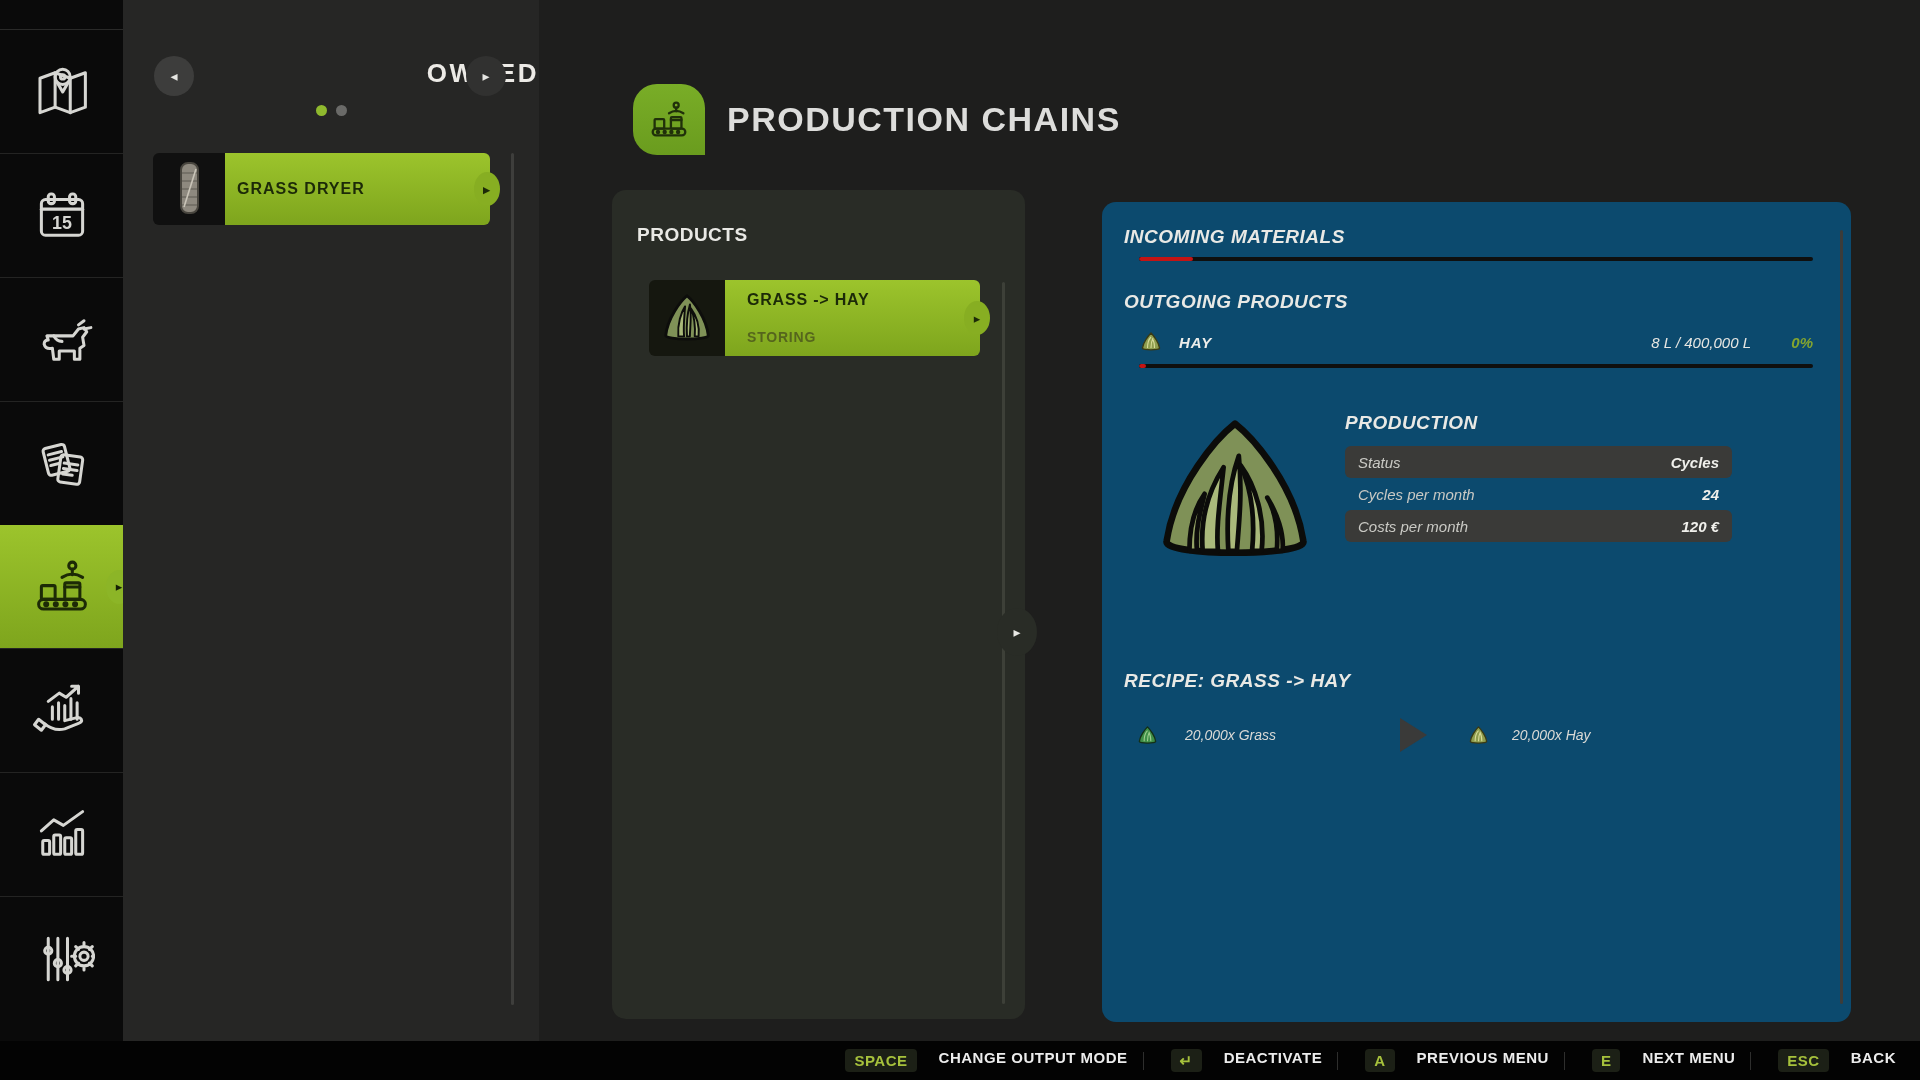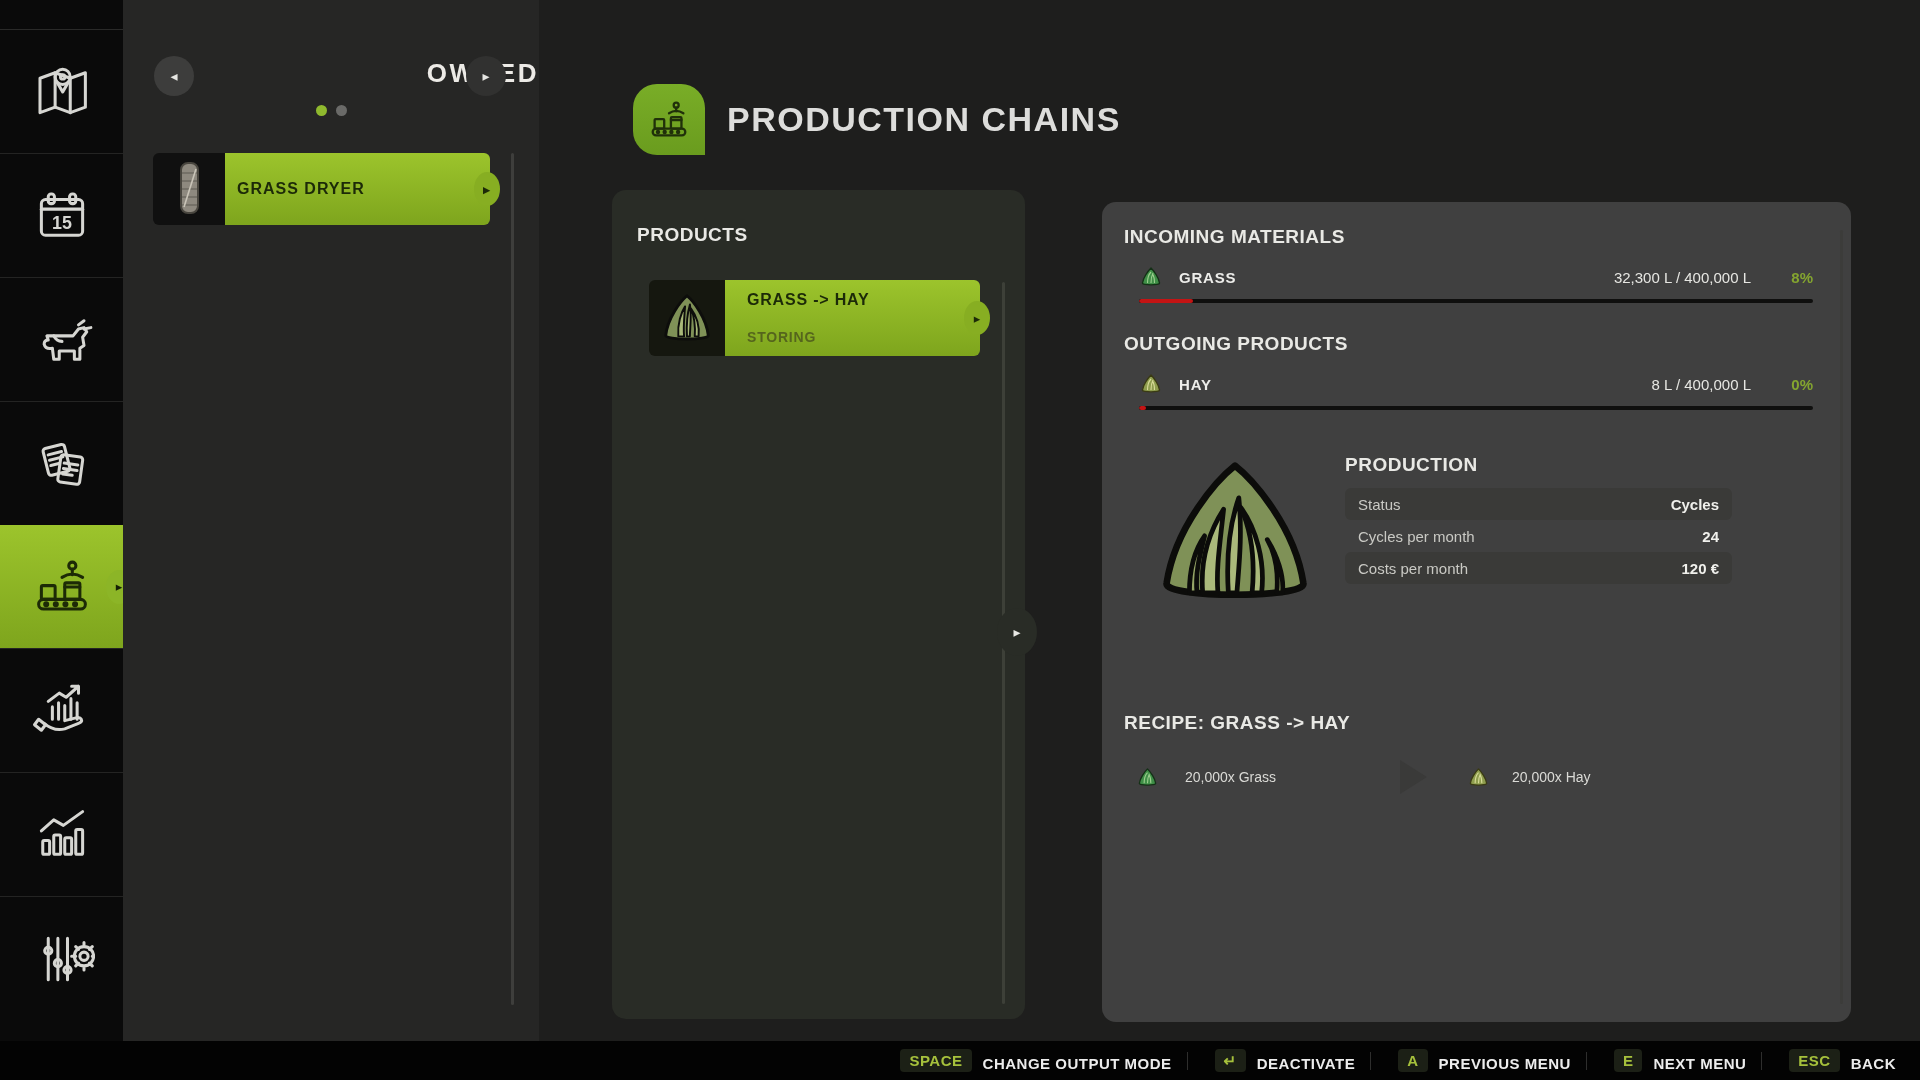--- a/index.html
+++ b/index.html
@@ -50,22 +50,22 @@
   .prod-label{position:relative;flex:1;background:linear-gradient(180deg,#9cc42c,#7ea51d);border-radius:0 6px 6px 0;
               display:flex;flex-direction:column;justify-content:center;gap:20px;padding-left:22px;}
   .prod-label .name{font-size:16px;font-weight:bold;letter-spacing:0.8px;color:#1c2a08;}
   .prod-label .status{font-size:14px;font-weight:bold;letter-spacing:0.8px;color:#55651d;}
   .prod-label .bump{background:#87ae22;color:#1c2a08;right:-10px;}
   .products-scroll{position:absolute;left:390px;top:92px;width:3px;height:722px;background:#3d4038;border-radius:2px;}
   .panel-expander{position:absolute;right:-12px;top:418px;width:40px;height:48px;border-radius:50%;background:#292c26;
                   display:flex;align-items:center;justify-content:center;color:#e9e9e5;font-size:14px;cursor:pointer;}
 
   
-  .detail{position:absolute;left:1102px;top:202px;width:749px;height:820px;background:#404040;border-radius:14px;
-          padding:24px 38px 24px 22px;box-sizing:border-box;}
+  .detail{position:absolute;left:1102px;top:202px;width:749px;height:820px;background:#0c4a6e;border-radius:14px;
+          padding:24px 38px 24px 22px;box-sizing:border-box;font-style:italic;}
   .sec-title{font-size:19px;font-weight:bold;letter-spacing:0.5px;color:#e9e9e5;}
   .mat-row{display:flex;align-items:center;height:26px;margin:16px 0 0 15px;}
   .mat-row .mat-icon{width:24px;height:24px;margin-right:16px;}
   .mat-row .mat-name{font-size:15px;font-weight:bold;letter-spacing:0.8px;color:#ededea;}
   .mat-row .spacer{flex:1;}
   .mat-row .amount{font-size:15px;color:#e6e6e2;}
   .mat-row .pct{width:62px;text-align:right;font-size:15px;font-weight:bold;color:#84a52f;}
   .bar{height:4px;background:#0f0f0e;border-radius:2px;margin:9px 0 0 15px;overflow:hidden;}
   .bar .fill{height:100%;background:#c41414;border-radius:2px;}
   .outgoing-title{margin-top:30px;}
@@ -83,21 +83,21 @@
   .recipe-in{display:flex;align-items:center;gap:26px;width:264px;}
   .recipe-out{display:flex;align-items:center;gap:22px;margin-left:40px;}
   .recipe-txt{font-size:14px;color:#dadad6;}
   .ing-icon{width:23px;height:23px;}
   .play{width:0;height:0;border-left:27px solid #3a3a39;border-top:17px solid transparent;border-bottom:17px solid transparent;}
   .detail-scroll{position:absolute;right:8px;top:28px;width:3px;height:774px;background:#3c3c3a;border-radius:2px;}
 
   
   .bottombar{position:absolute;left:0;top:1041px;width:1920px;height:39px;background:#030303;
              display:flex;align-items:center;justify-content:flex-end;padding-right:24px;box-sizing:border-box;gap:15px;}
-  .bb-group{display:flex;align-items:flex-end;gap:11px;cursor:pointer;padding-left:12px;}
+  .bb-group{display:flex;align-items:flex-start;gap:22px;cursor:pointer;padding-left:12px;}
   .key{background:#1c2016;color:#a6c13c;font-size:15px;font-weight:bold;letter-spacing:0.5px;
        padding:4px 9px;border-radius:4px;line-height:1;}
   .bb-label{font-size:15px;font-weight:bold;letter-spacing:0.5px;color:#ececec;}
   .bb-div{width:1px;height:18px;background:#2e2e2d;}
 
   svg{display:block;}
 </style>
 </head>
 <body>
 
@@ -241,30 +241,20 @@
         <span class="bump">▸</span>
       </div>
     </div>
     <div class="products-scroll"></div>
     <div class="panel-expander">▸</div>
   </div>
 
   <div class="detail">
     <div class="sec-title">INCOMING MATERIALS</div>
 
-    <div class="mat-row">
-      <svg class="mat-icon" viewBox="0 0 24 24">
-        <path d="M12 3 C15 6 20 13 20.5 18 C21 20.5 3 20.5 3.5 18 C4 13 9 6 12 3 Z" fill="#3f8f47" stroke="#143016" stroke-width="1.4" stroke-linejoin="round"></path>
-        <path d="M8.5 18 C8.5 13 10 9 12 7 M12 18 C12 12 13 10 14 8 M15.5 18 C15.5 14 14.8 11 13.5 9" stroke="#9ecf8f" stroke-width="1.1" fill="none"></path>
-      </svg>
-      <span class="mat-name">GRASS</span>
-      <span class="spacer"></span>
-      <span class="amount">32,300 L / 400,000 L</span>
-      <span class="pct">8%</span>
-    </div>
     <div class="bar">
       <div class="fill" style="width: 8%;"></div>
     </div>
 
     <div class="sec-title outgoing-title">OUTGOING PRODUCTS</div>
 
     <div class="mat-row">
       <svg class="mat-icon" viewBox="0 0 24 24">
         <path d="M12 3 C15 6 20 13 20.5 18 C21 20.5 3 20.5 3.5 18 C4 13 9 6 12 3 Z" fill="#8f9e4e" stroke="#3a3a14" stroke-width="1.4" stroke-linejoin="round"></path>
         <path d="M8.5 18 C8.5 13 10 9 12 7 M12 18 C12 12 13 10 14 8 M15.5 18 C15.5 14 14.8 11 13.5 9" stroke="#d9dc9a" stroke-width="1.1" fill="none"></path>

